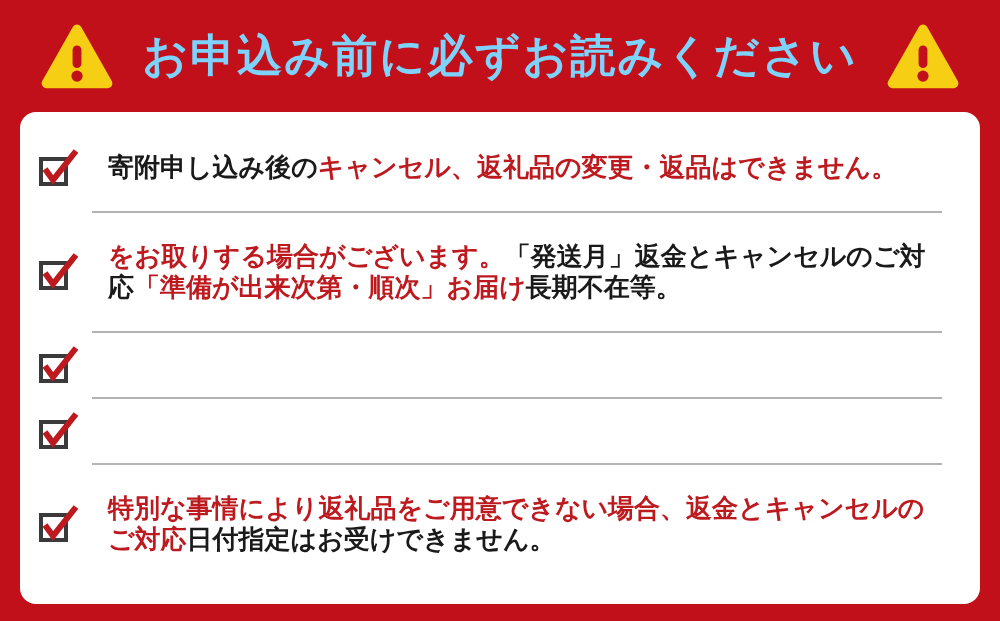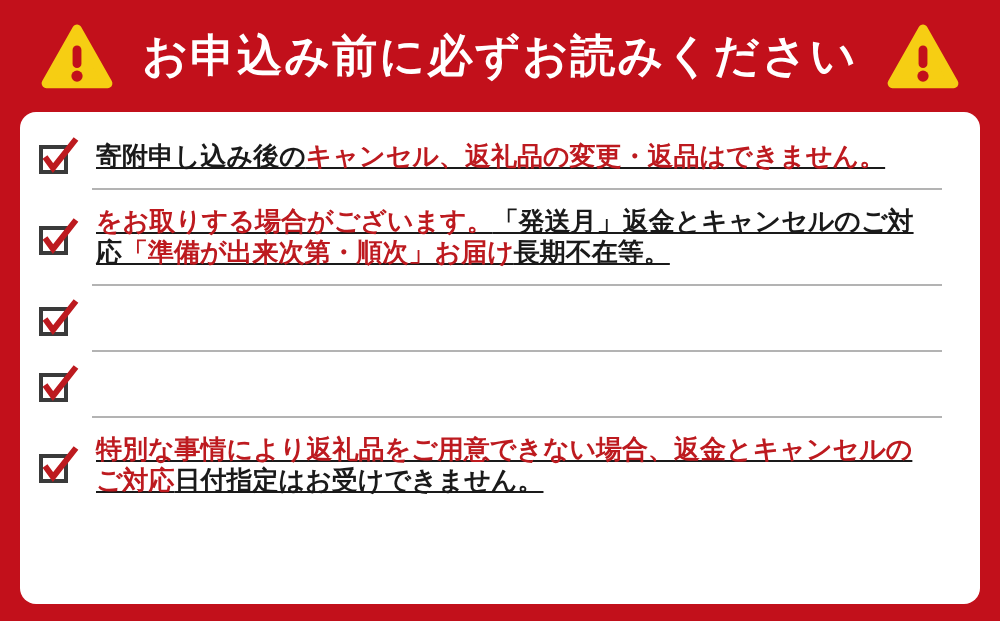--- a/index.html
+++ b/index.html
@@ -16,21 +16,21 @@
     overflow: hidden;
   }
   .header {
     height: 112px;
     display: flex;
     align-items: center;
     justify-content: center;
     gap: 24px;
   }
   .page-title {
-    color: #ffffff;
+    color: #7dd3fc;
     font-size: 45px;
     margin: 0;
     letter-spacing: 2px;
     white-space: nowrap;
   }
   .tri svg {
     width: 82px;
     height: 74px;
     display: block;
   }
@@ -72,25 +72,24 @@
     fill: none;
     stroke: var(--checkbox-gray, #3a3a3a);
     stroke-width: 4;
   }
   .cb-check {
     fill: none;
     stroke: var(--text-red, #bd1a1f);
     stroke-width: 6;
   }
   .notice-text {
-    margin: 4px;
+    margin: 16px;
     font-size: 26px;
     line-height: 31px;
     color: var(--text-black, #1a1a1a);
-    text-decoration: underline;
   }
   .seg-red { color: var(--text-red, #bd1a1f); }
   .seg-black { color: var(--text-black, #1a1a1a); }
   .separator {
     height: 2px;
     background: var(--separator-gray, #b3b3b3);
     margin-left: 54px;
   }
 </style>
 </head>

